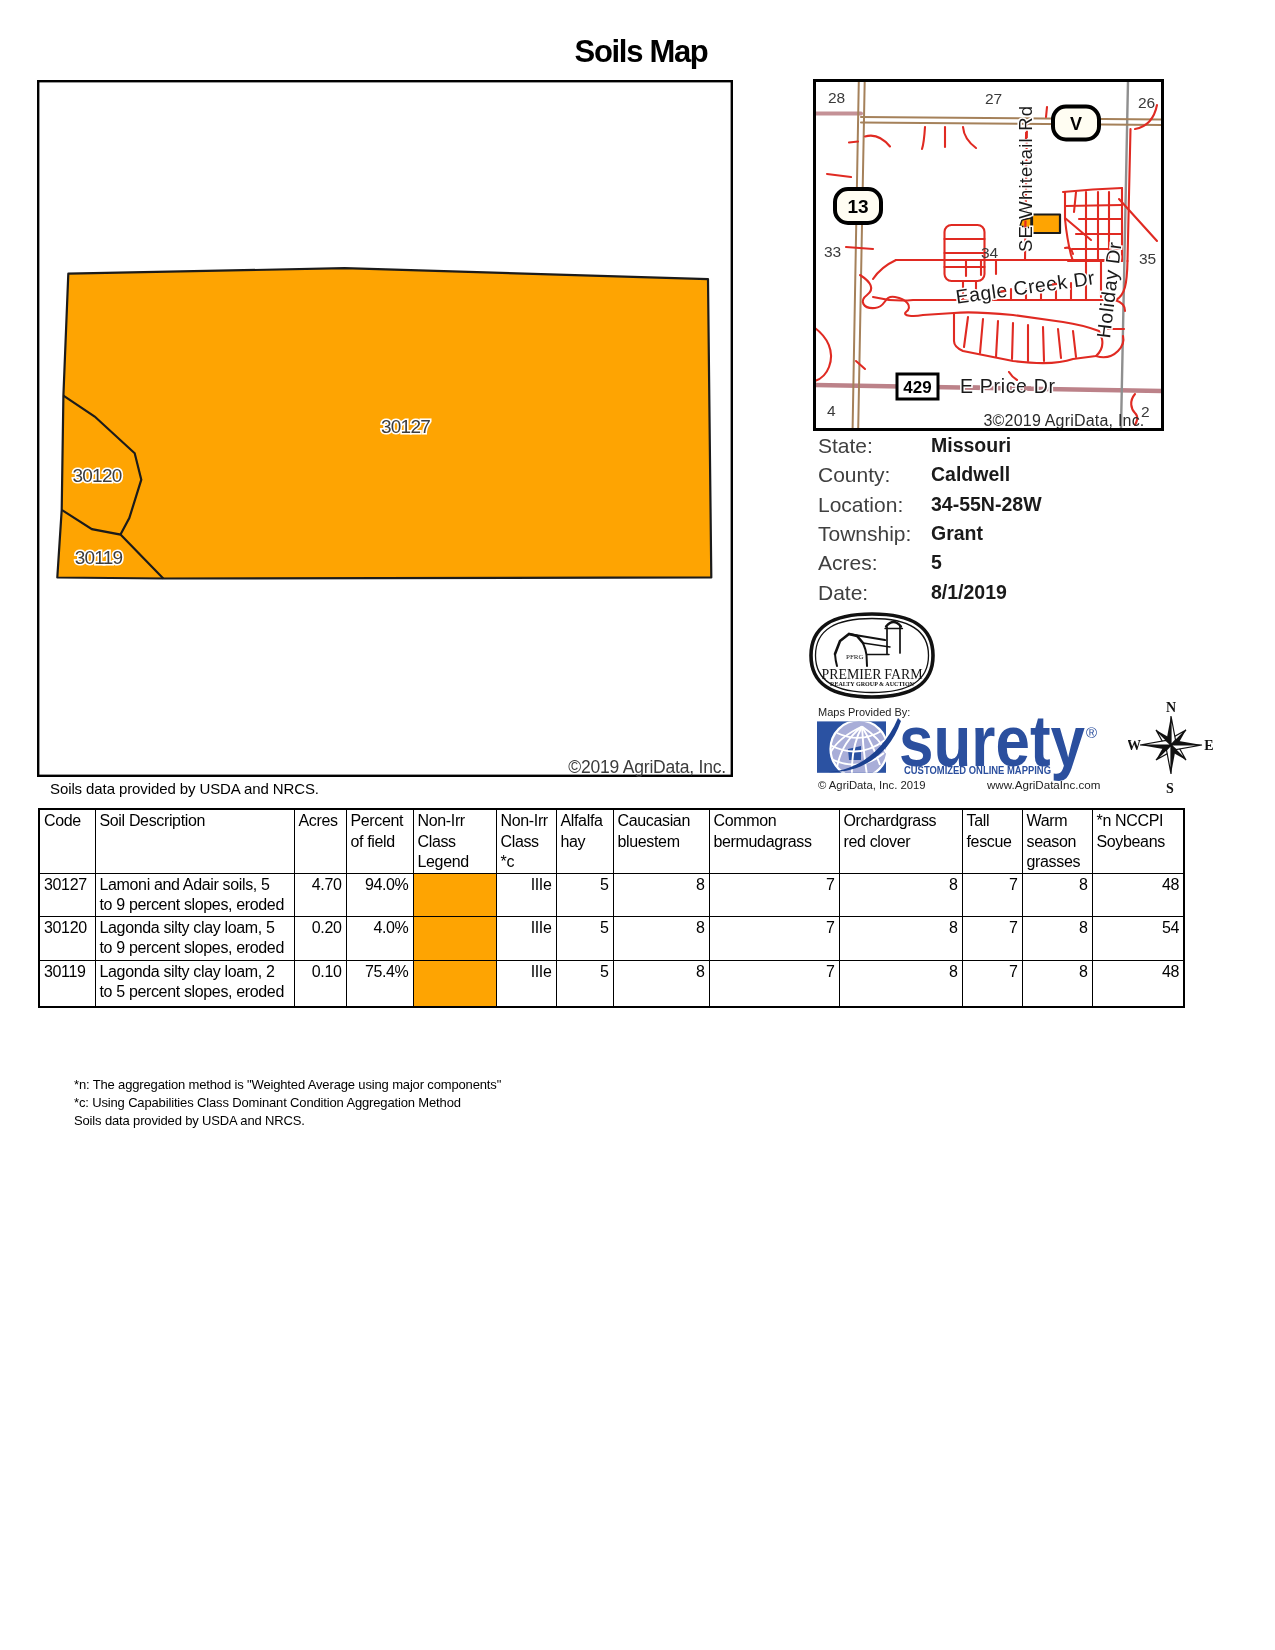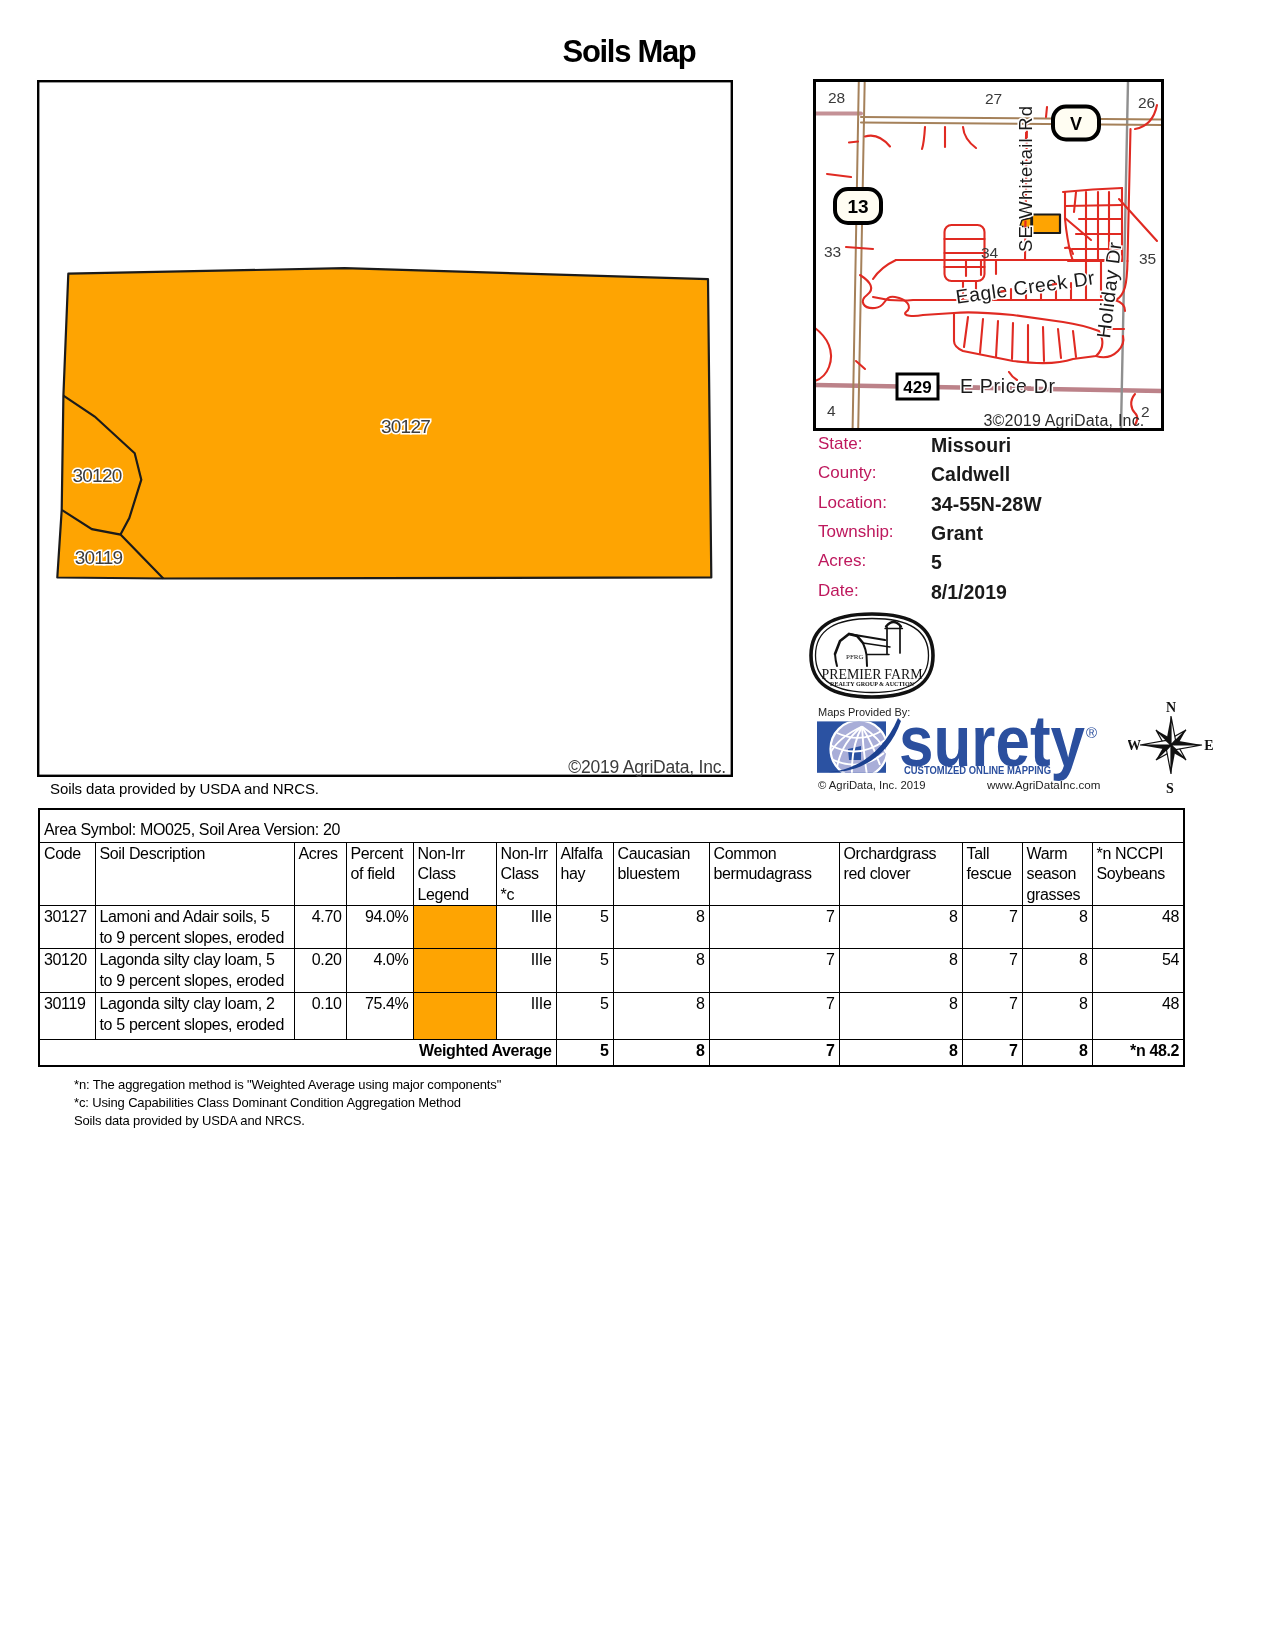--- a/index.html
+++ b/index.html
@@ -1,27 +1,27 @@
 <!DOCTYPE html>
 <html><head>
 <meta charset="utf-8">
 <style>
   html,body{margin:0;padding:0;background:#ffffff;}
   body{width:1275px;height:1650px;position:relative;font-family:"Liberation Sans",sans-serif;color:#000;}
   .abs{position:absolute;}
-  .lbl{font-size:17px;color:#be185d;}
+  .lbl{font-size:21px;color:#404040;}
   .val{font-size:19.5px;font-weight:bold;color:#1a1a1a;}
   table.soil{border-collapse:collapse;table-layout:fixed;font-size:16px;letter-spacing:-0.35px;}
   table.soil td{border:1px solid #000;padding:1px 4px 0 4px;vertical-align:top;line-height:20.5px;overflow:hidden;white-space:nowrap;}
   td.num{text-align:right;}
 </style>
 </head>
 <body>
 
-<div class="abs" style="left:0;top:34px;width:1258px;text-align:center;font-size:31px;letter-spacing:-1.3px;font-weight:bold;">Soils Map</div>
+<div class="abs" style="left:12px;top:34px;width:1258px;text-align:center;font-size:31px;letter-spacing:-1.3px;font-weight:bold;">Soils Map</div>
 
 <div class="abs" id="mainmap" style="left:37px;top:80px;">
 <svg width="696" height="697" viewBox="0 0 696 697">
 
   <rect x="1.2" y="1.2" width="693.6" height="694.6" fill="none" stroke="#000" stroke-width="2.4"></rect>
 
   <polygon points="31.3,193.7 307.5,188.2 671,199.2 674.3,497.4 126.3,498.5 20.3,497.5 24.7,429.9 26.4,315.6" fill="#fea402" stroke="#1b1b1b" stroke-width="2.2" stroke-linejoin="round"></polygon>
 
   <path d="M26.4,315.6 L57.7,336.5 L97.7,373.3 L104.3,399.7 L92.3,438.1 L83.5,454.6" fill="none" stroke="#1b1b1b" stroke-width="2.2"></path>
 
@@ -309,23 +309,20 @@
         <col style="width:57px">
         <col style="width:96px">
         <col style="width:130px">
         <col style="width:123px">
         <col style="width:60px">
         <col style="width:70px">
         <col style="width:92px">
 </colgroup>
 
 <tbody>
-        <tr style="height:33px;">
-          <td colspan="13" style="vertical-align:bottom;border-bottom:1px solid #000;border-top:none;border-left:none;border-right:none;padding-bottom:1px;">Area Symbol: MO025, Soil Area Version: 20</td>
-        </tr>
 
 <tr style="height:61px;">
 <td>Code</td>
           <td>Soil Description</td>
           <td>Acres</td>
           <td>Percent<br>of field</td>
           <td>Non-Irr<br>Class<br>Legend</td>
           <td>Non-Irr<br>Class<br>*c</td>
           <td>Alfalfa<br>hay</td>
           <td>Caucasian<br>bluestem</td>
@@ -377,27 +374,17 @@
           <td class="num">IIIe</td>
           <td class="num">5</td>
           <td class="num">8</td>
           <td class="num">7</td>
           <td class="num">8</td>
           <td class="num">7</td>
           <td class="num">8</td>
           <td class="num">48</td>
 </tr>
 
-<tr style="height:26px;font-weight:bold;">
-<td colspan="6" class="num">Weighted Average</td>
-          <td class="num">5</td>
-          <td class="num">8</td>
-          <td class="num">7</td>
-          <td class="num">8</td>
-          <td class="num">7</td>
-          <td class="num">8</td>
-          <td class="num">*n 48.2</td>
-</tr>
 </tbody>
     </table>
 </div>
 
 <div class="abs" style="left:38px;top:1076px;font-size:13px;letter-spacing:-0.15px;line-height:18px;margin-left:36px;">*n: The aggregation method is "Weighted Average using major components"<br>*c: Using Capabilities Class Dominant Condition Aggregation Method<br>Soils data provided by USDA and NRCS.</div>
 
 </body></html>

